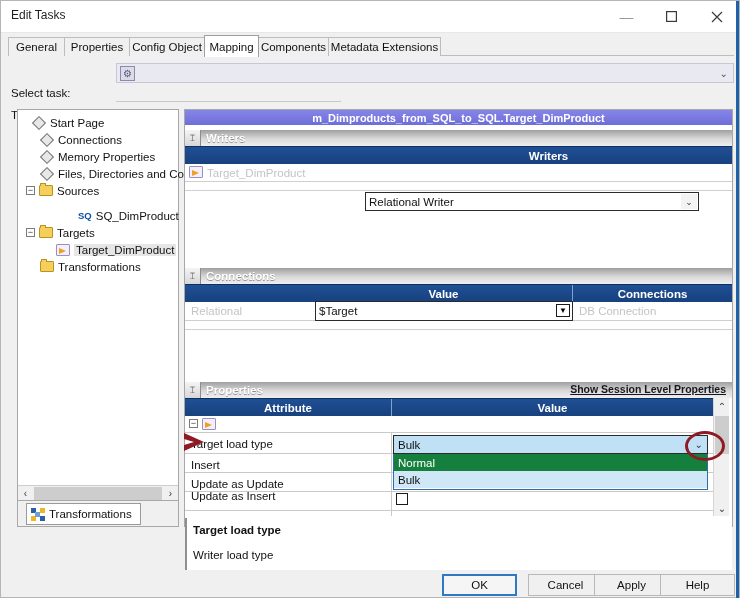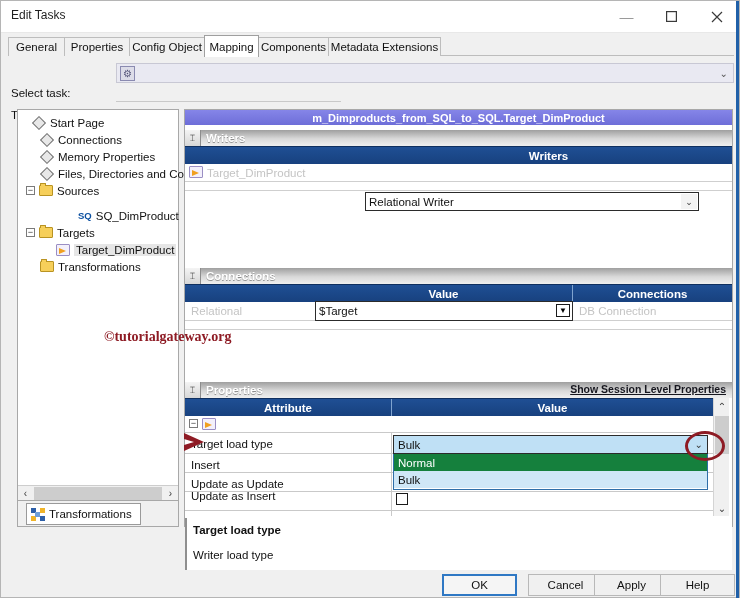--- a/index.html
+++ b/index.html
@@ -509,21 +509,20 @@
     <div class="desc-body">Writer load type</div>
   </div>
 
   <div class="btnbar">
     <div class="btn primary" style="left:441px;">OK</div>
     <div class="btn" style="left:527px;">Cancel</div>
     <div class="btn" style="left:593px;">Apply</div>
     <div class="btn" style="left:659px;">Help</div>
   </div>
 
-  <div class="watermark">©tutorialgateway.org</div>
   <div class="redarrow">
     <svg width="40" height="22" viewBox="0 0 40 22">
       <path d="M0 2 L20 11 L0 20 L0 14 L10 11 L0 8 Z" fill="#8e1b24"></path>
     </svg>
   </div>
   <div class="redcircle"></div>
 
   <div class="sideline"></div>
 </div>
 

